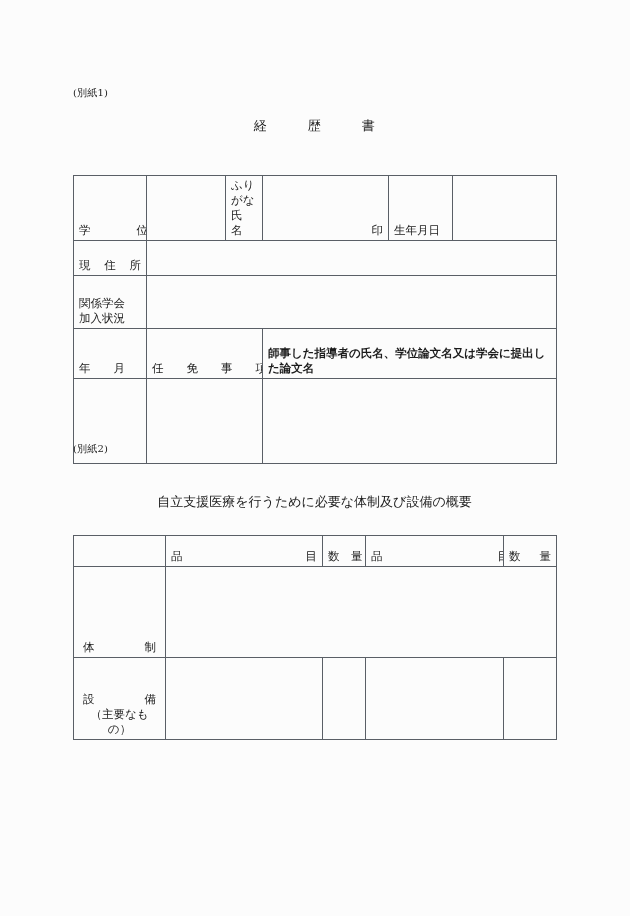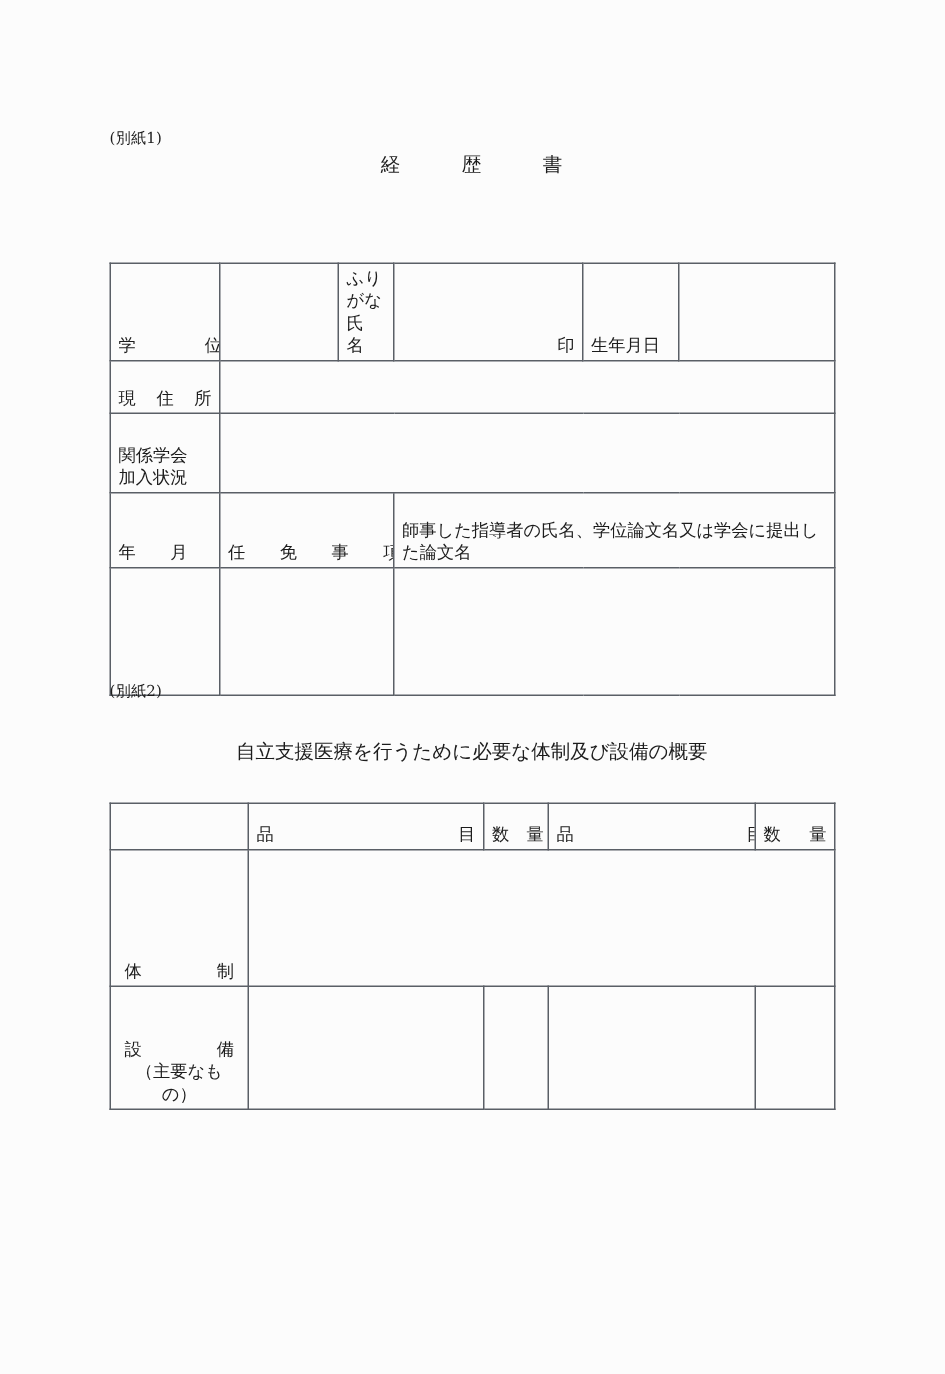--- a/index.html
+++ b/index.html
@@ -92,20 +92,21 @@
     line-height: 15px;
   }
 
   
   td.note {
     vertical-align: top;
     padding-top: 3px;
     line-height: 16px;
     word-break: normal;
     overflow-wrap: anywhere;
+    font-weight: bold;
   }
 
   
   td.two-line {
     vertical-align: middle;
     line-height: 16px;
   }
   td.two-line .line {
     display: block;
   }
@@ -139,21 +140,21 @@
     padding: 0 4px;
   }
 </style>
 </head>
 <body>
 
 <div class="page">
 
   <div class="sheet-label" style="left:73px; top:86px;">(別紙1)</div>
 
-  <div class="doc-title spaced" style="left:73px; top:103px; width:483px;">経　　　歴　　　書</div>
+  <div class="doc-title spaced" style="left:73px; top:118px; width:483px;">経　　　歴　　　書</div>
 
   <table class="form" style="left:73px; top:175px; width:483px;">
     <colgroup>
       <col style="width:73px">
       <col style="width:79px">
       <col style="width:37px">
       <col style="width:126px">
       <col style="width:64px">
       <col style="width:104px">
     </colgroup>
@@ -201,21 +202,21 @@
       </tr>
 
       <tr>
         <td style="height:80px;" class="va-top"></td>
         <td colspan="2" class="va-top"></td>
         <td colspan="3" class="va-top"></td>
       </tr>
     </tbody>
   </table>
 
-  <div class="sheet-label" style="left:73px; top:455px;">(別紙2)</div>
+  <div class="sheet-label" style="left:73px; top:442px;">(別紙2)</div>
 
   <div class="doc-title" style="left:73px; top:494px; width:483px;">自立支援医療を行うために必要な体制及び設備の概要</div>
 
   <table class="form" style="left:73px; top:535px; width:483px;padding-left:21px;">
     <colgroup>
       <col style="width:92px">
       <col style="width:157px">
       <col style="width:43px">
       <col style="width:138px">
       <col style="width:53px">

